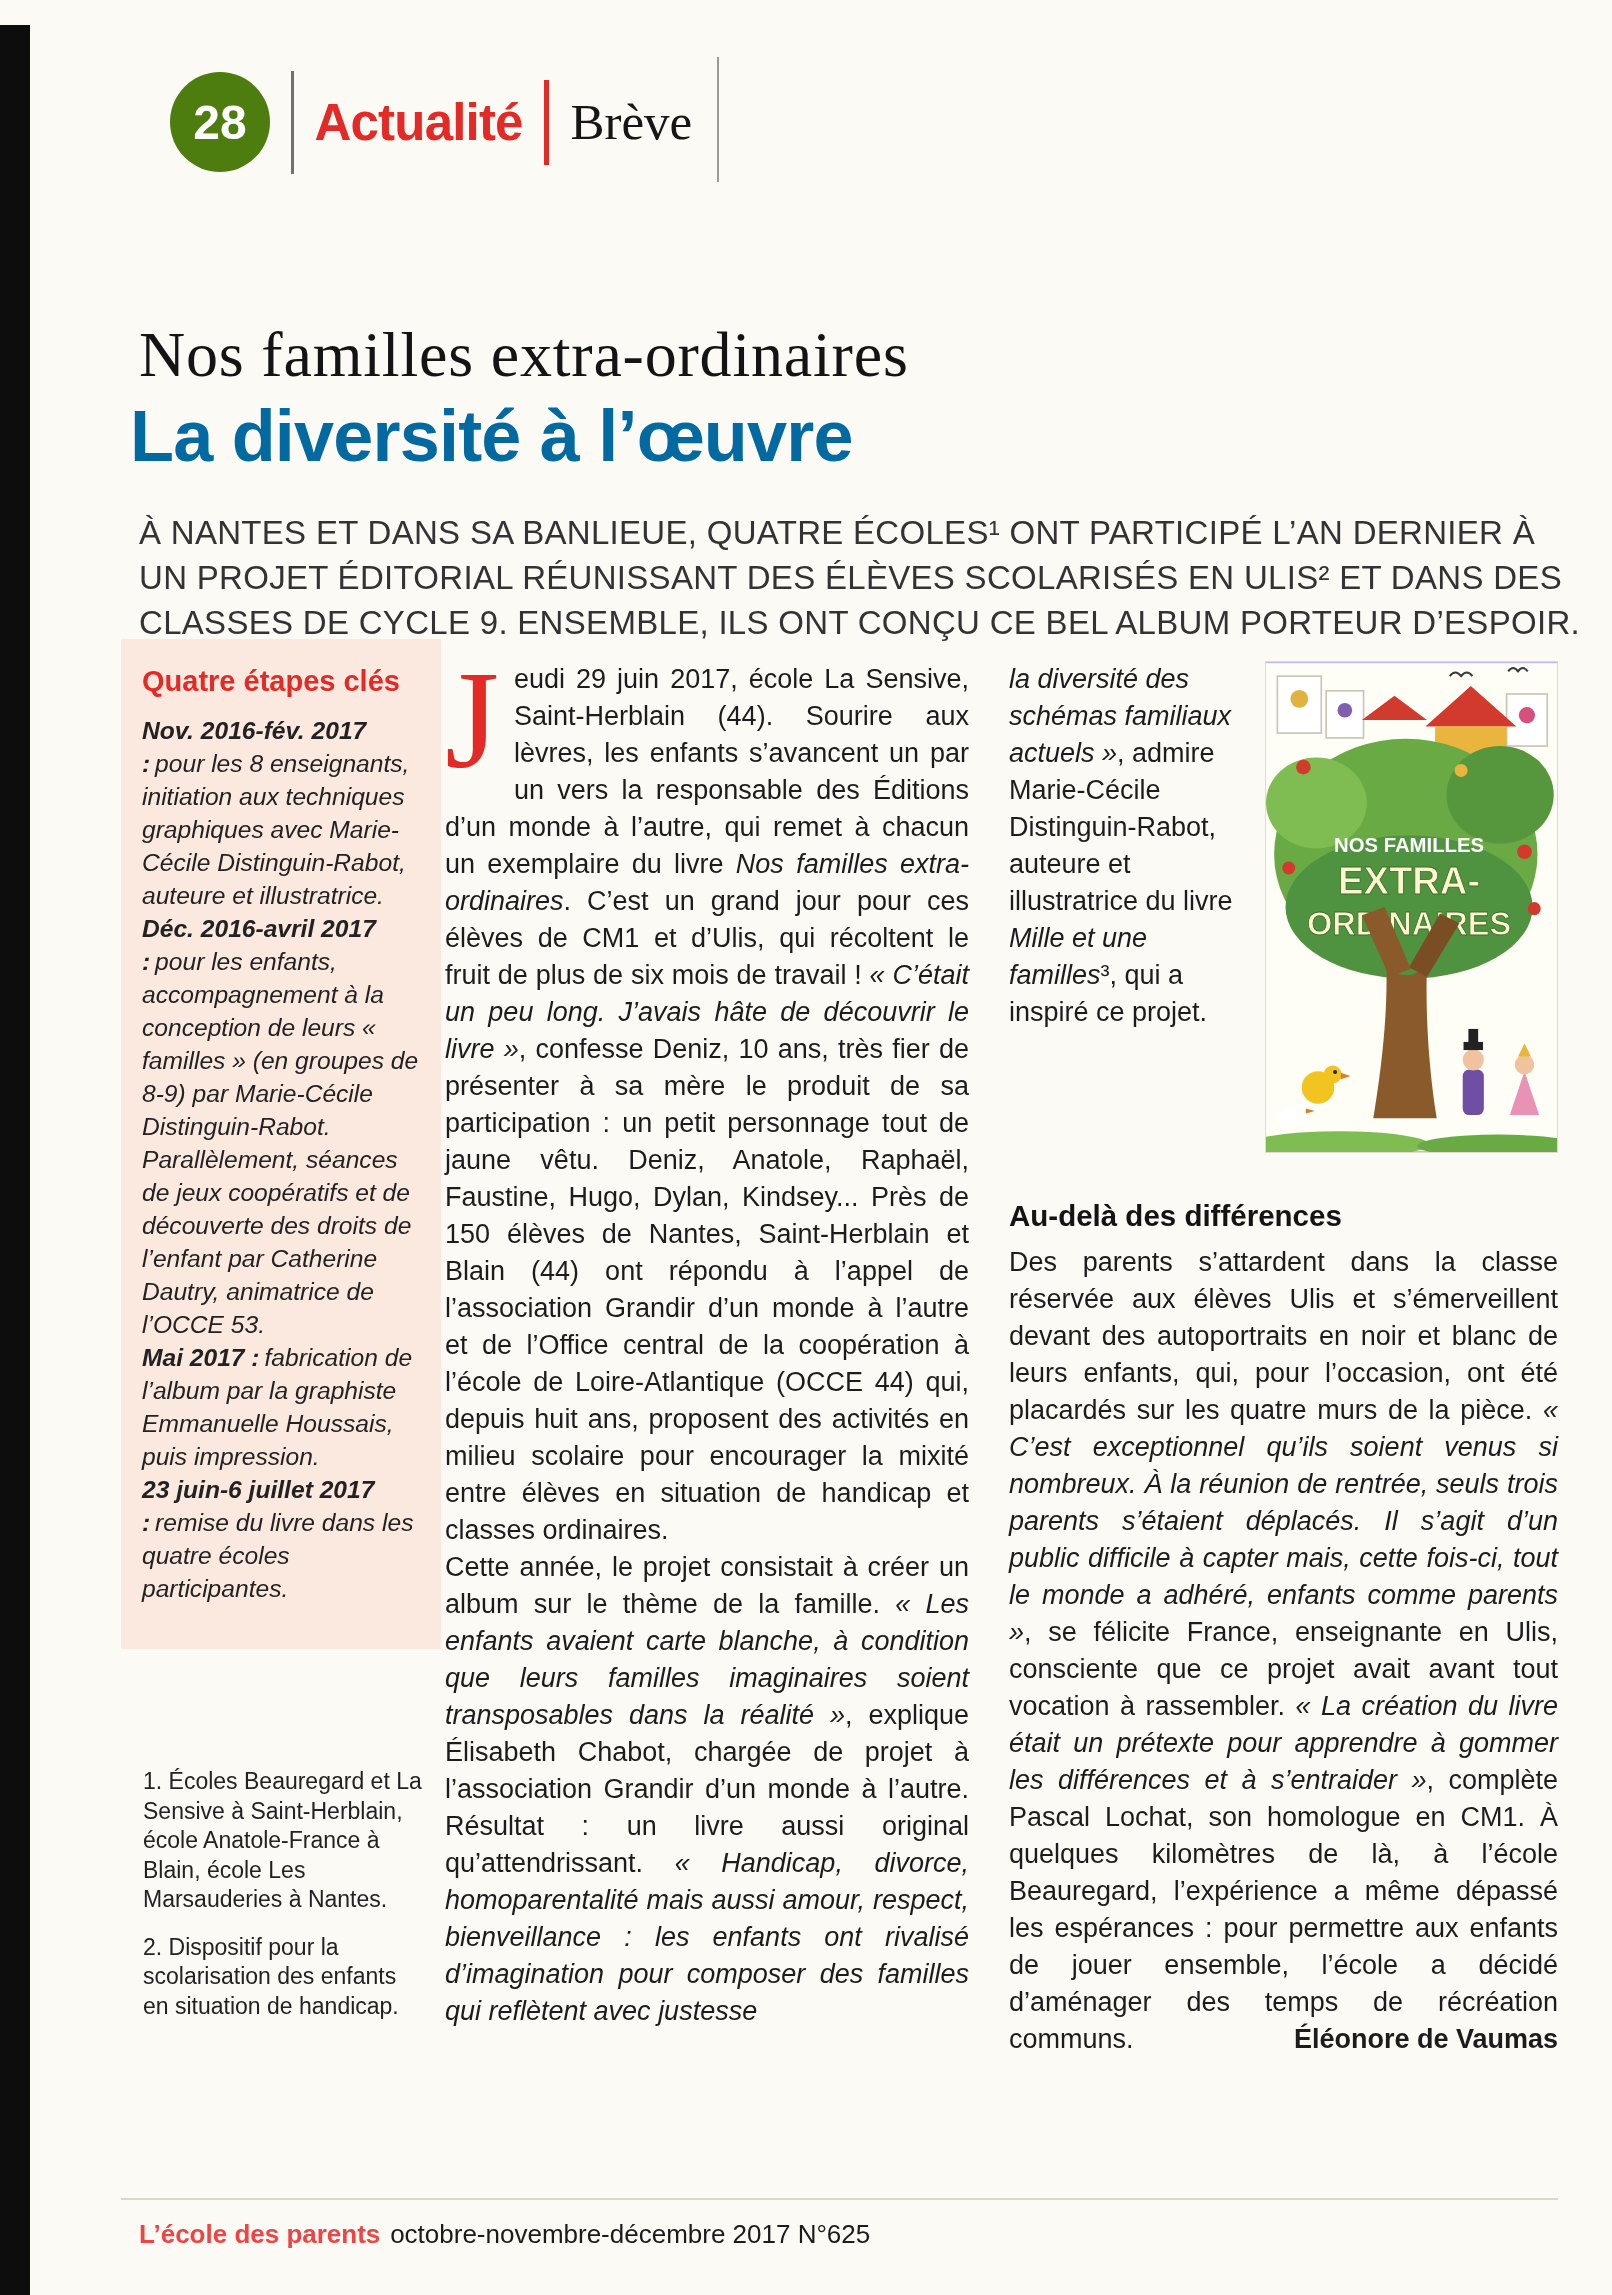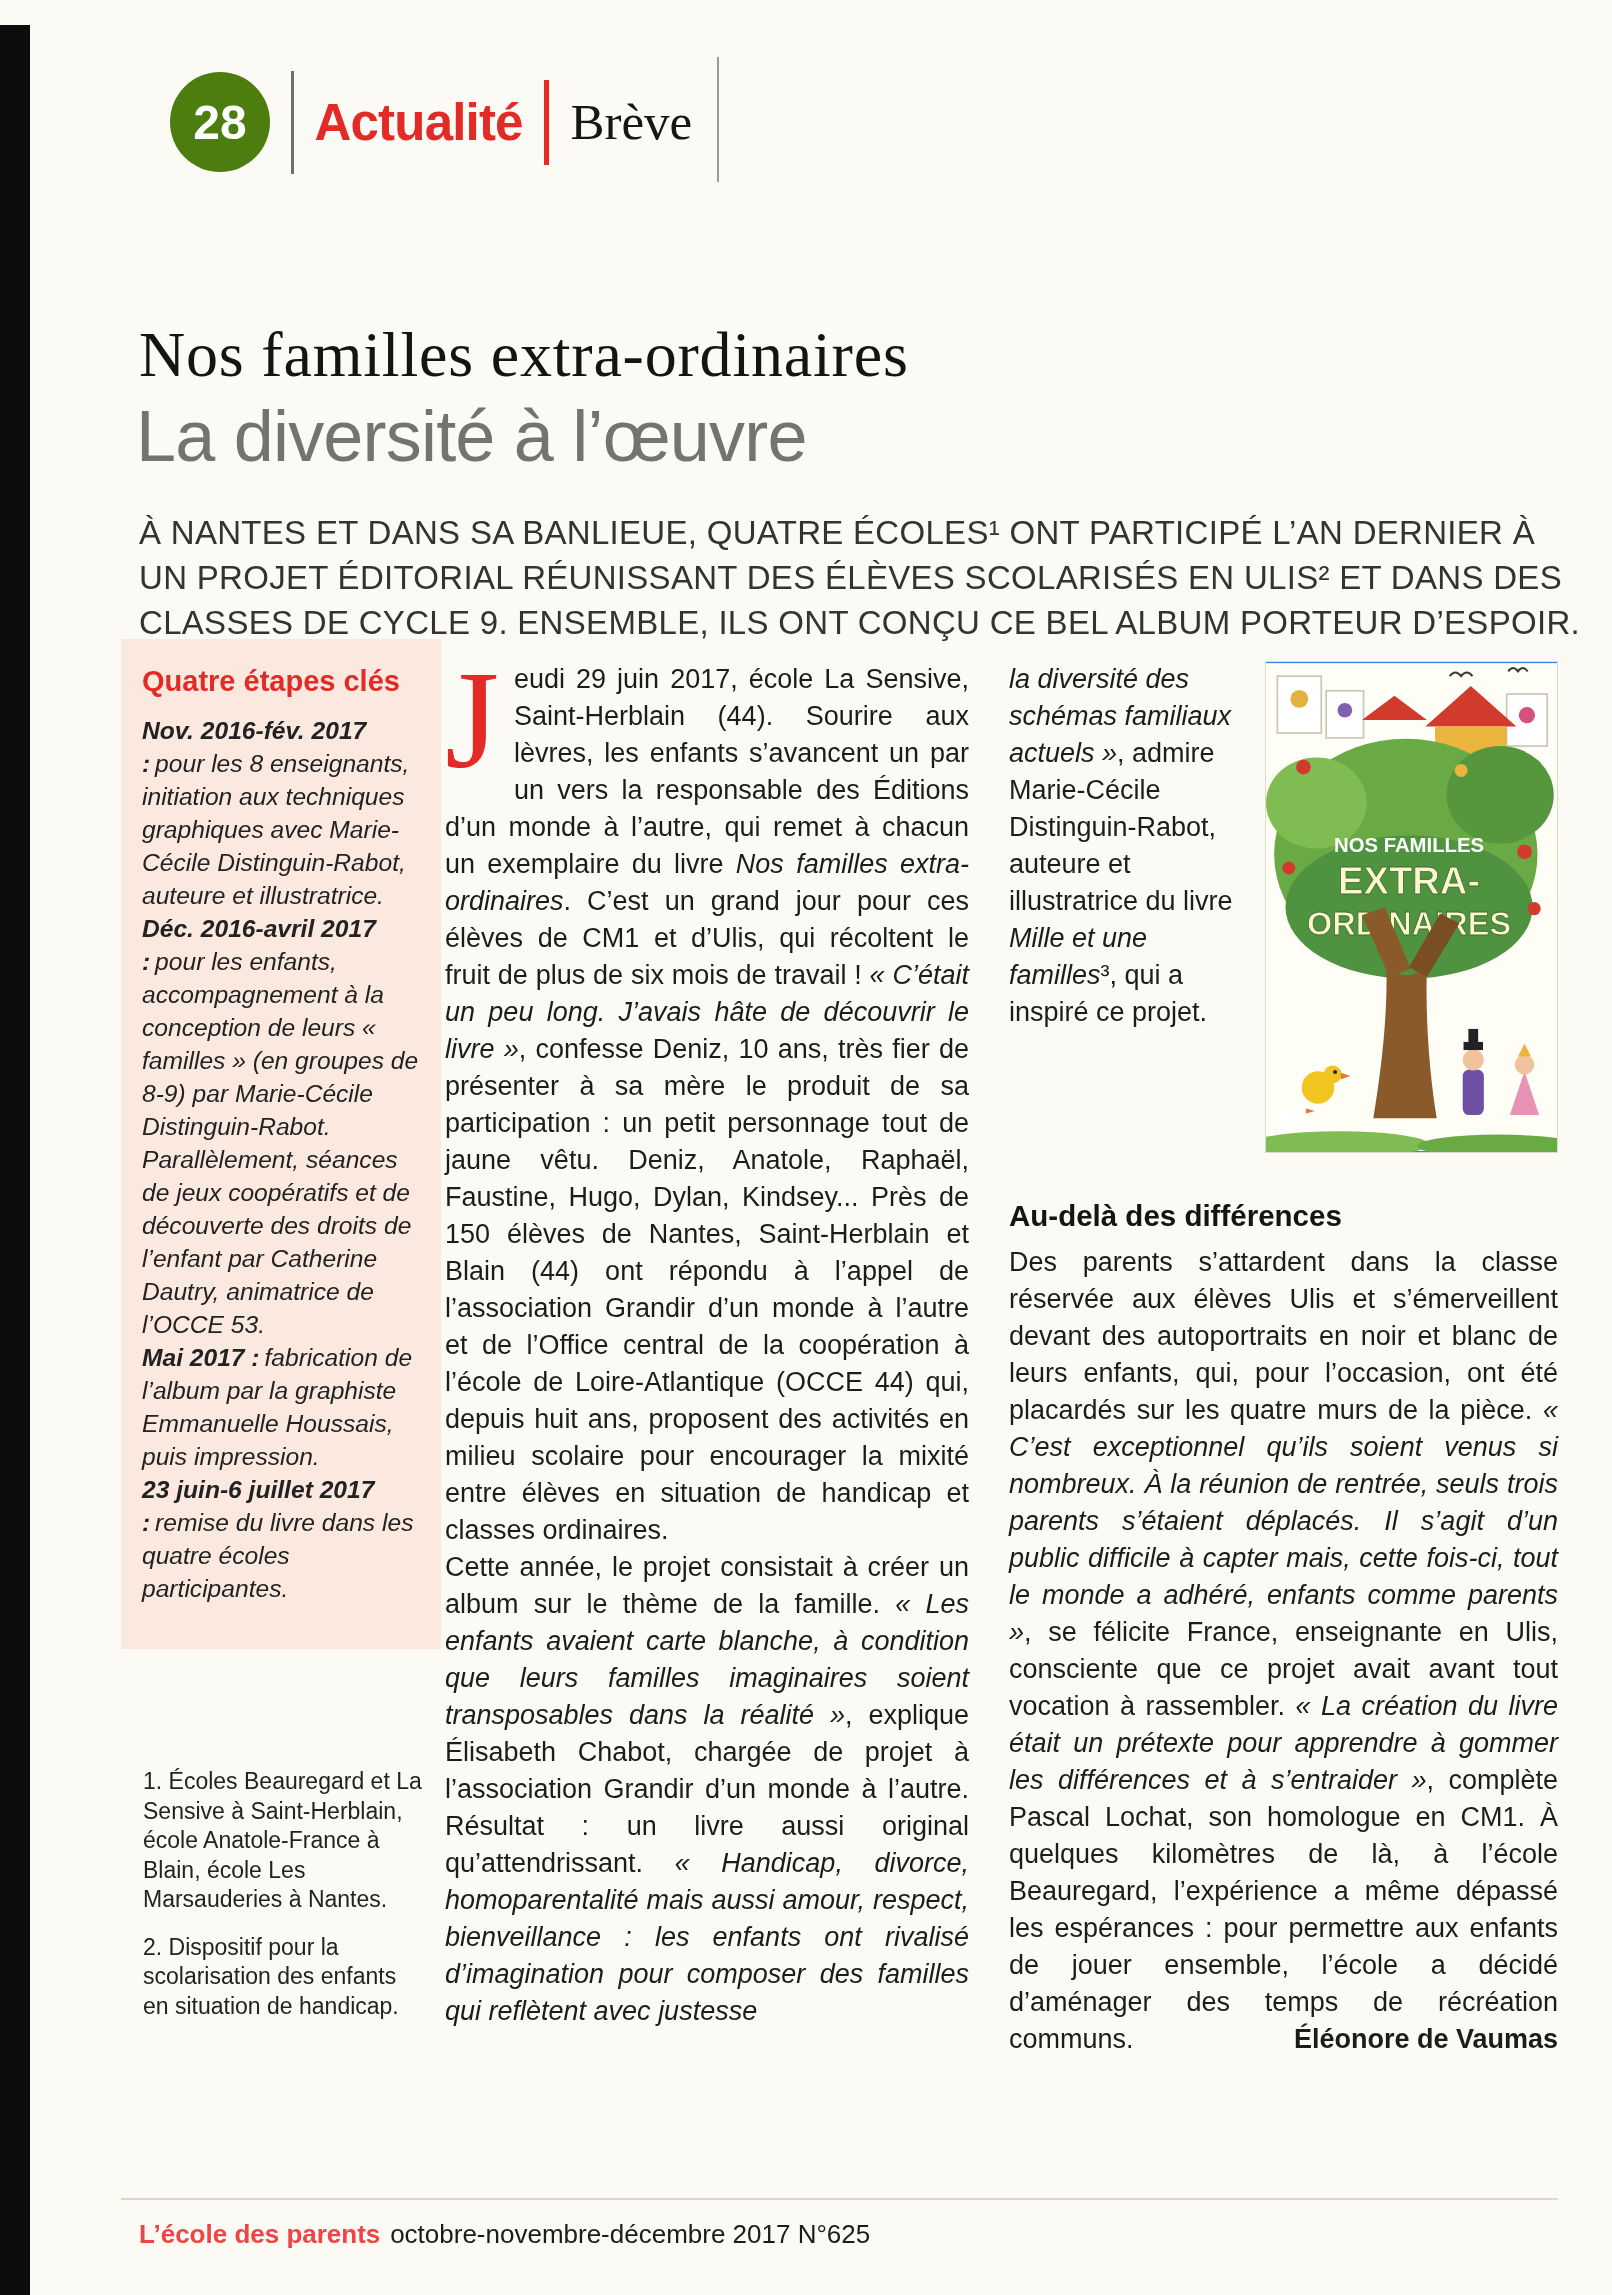--- a/index.html
+++ b/index.html
@@ -19,22 +19,22 @@
   }
   .sep { width:2.5px; height:103px; background:#70706e; margin:0 21px; }
   .sep-red { width:5.7px; height:85px; background:#e32a26; margin:0 21px; }
   .sep-tail { width:2.5px; height:125px; background:#9b9b98; margin-left:24.6px; align-self:flex-start; margin-top:-4.9px; }
   .section-label { font-size:51px; font-weight:bold; color:#e32a26; letter-spacing:-0.8px; }
   .rubric-label { font-size:51px; font-family:"Liberation Serif", serif; color:#161616; }
 
   
   .kicker { position:absolute; left:139px; top:318px; font-family:"Liberation Serif", serif;
             font-size:64px; color:#141414; letter-spacing:0.8px; }
-  .title  { position:absolute; left:136px; top:395px; font-size:72px; font-weight:normal;
-            color:#737373; letter-spacing:-0.8px; }
+  .title  { position:absolute; left:130px; top:395px; font-size:72px; font-weight:bold;
+            color:#0369a1; letter-spacing:-0.8px; }
   .standfirst { position:absolute; left:139px; top:510px; width:1444px;
             font-size:33px; line-height:45px; color:#333; letter-spacing:0.3px; }
 
   
   .infobox { position:absolute; left:121px; top:639px; width:320px; min-height:1010px;
              background:#fbe9e0; padding:26px 21px 29.5px; }
   .infobox-title { color:#e32a26; font-weight:bold; font-size:29px; margin-bottom:16.4px; }
   .infobox p { font-size:24.6px; line-height:33px; font-style:italic; color:#222; }
   .infobox .date { font-weight:bold; margin-right:4.9px; }
 
@@ -46,21 +46,21 @@
   .col-mid { position:absolute; left:445px; top:661px; width:524px;
              font-size:27px; line-height:37px; text-align:justify; color:#1c1c1c; }
   .dropcap { float:left; font-family:"Liberation Serif", serif; color:#e32a26;
              font-size:139px; line-height:108px; padding:4.9px 14.8px 0 0; }
   .col-mid p + p { margin-top:0; }
 
   
   .col-right { position:absolute; left:1009px; top:661px; width:549px;
                font-size:27px; line-height:37px; color:#1c1c1c; }
   .book { float:right; width:293px; height:492px; margin:0 0 16.4px 21px;
-          border:0.8px solid #e0dac9; background:#3b82f6; }
+          border:0.8px solid #e0dac9; background:#c4b5fd; }
   .book svg { display:block; width:100%; height:100%; }
   .intro { text-align:left; }
   .subhead { clear:both; padding-top:28px; font-size:29.5px; font-weight:bold; margin-bottom:9.8px; color:#141414; }
   .body-par { text-align:justify; }
   .byline { float:right; font-weight:bold; padding-left:16.4px; }
   .it { font-style:italic; }
 
   
   .footer-rule { position:absolute; left:121px; top:2198px; width:1437px; height:1.6px; background:#dcd7cd; }
   .footer { position:absolute; left:139px; top:2219px; font-size:26px; color:#1b1b1b; }

